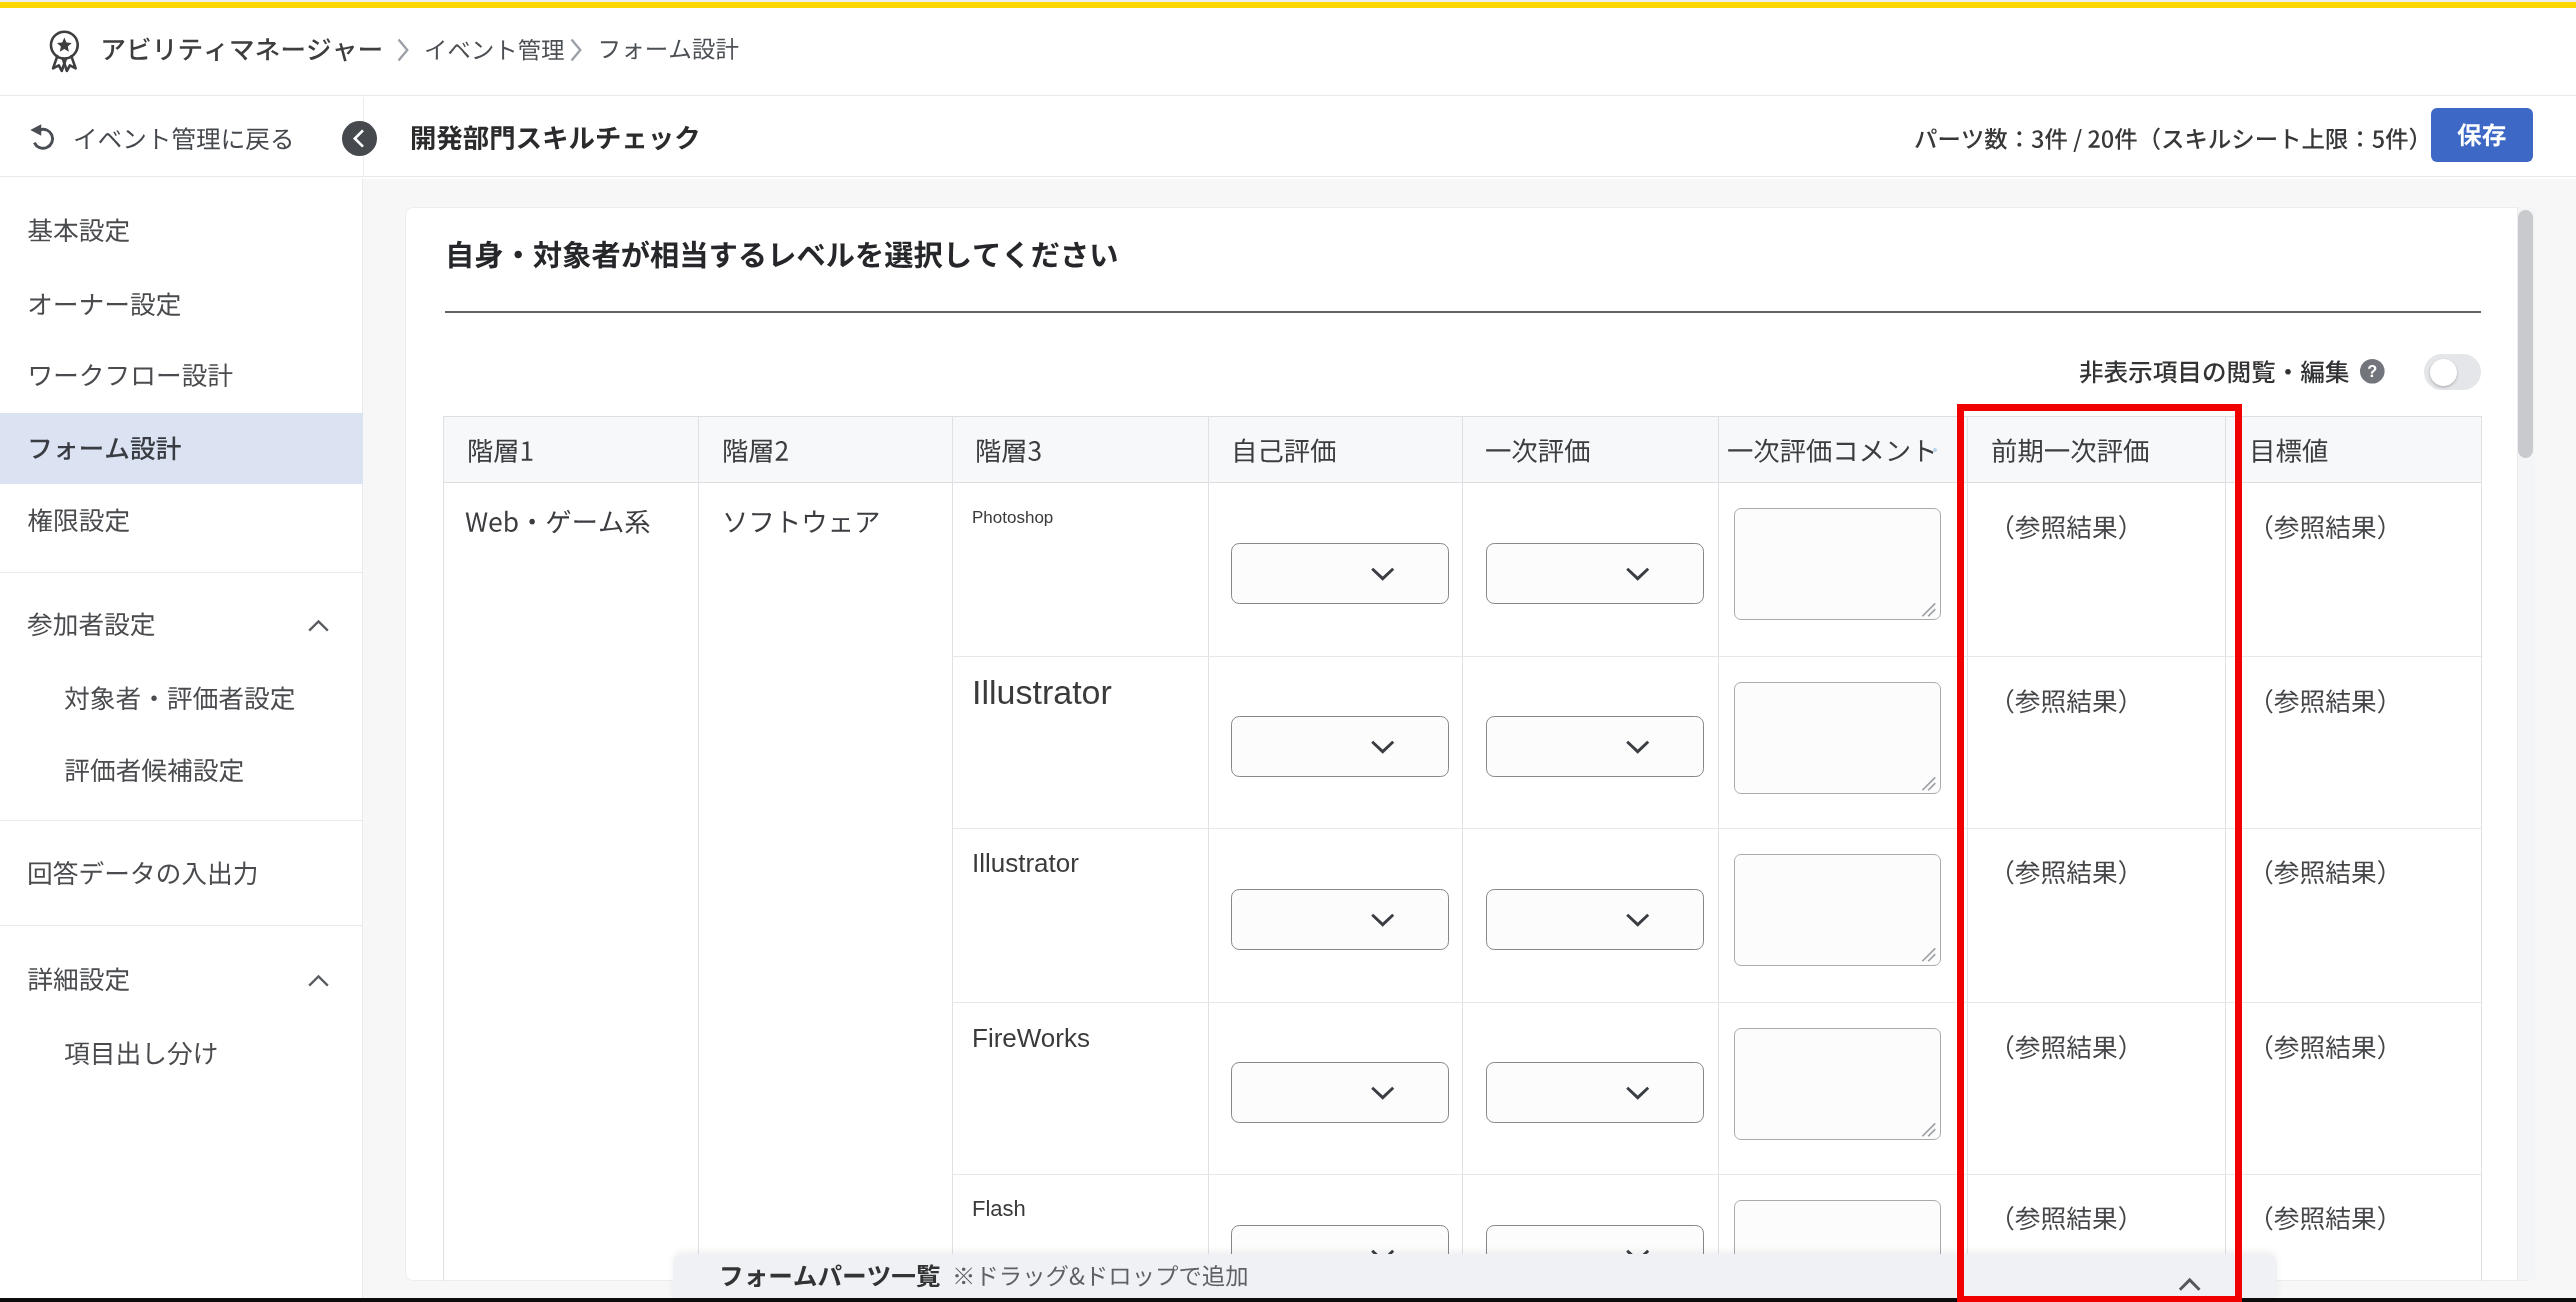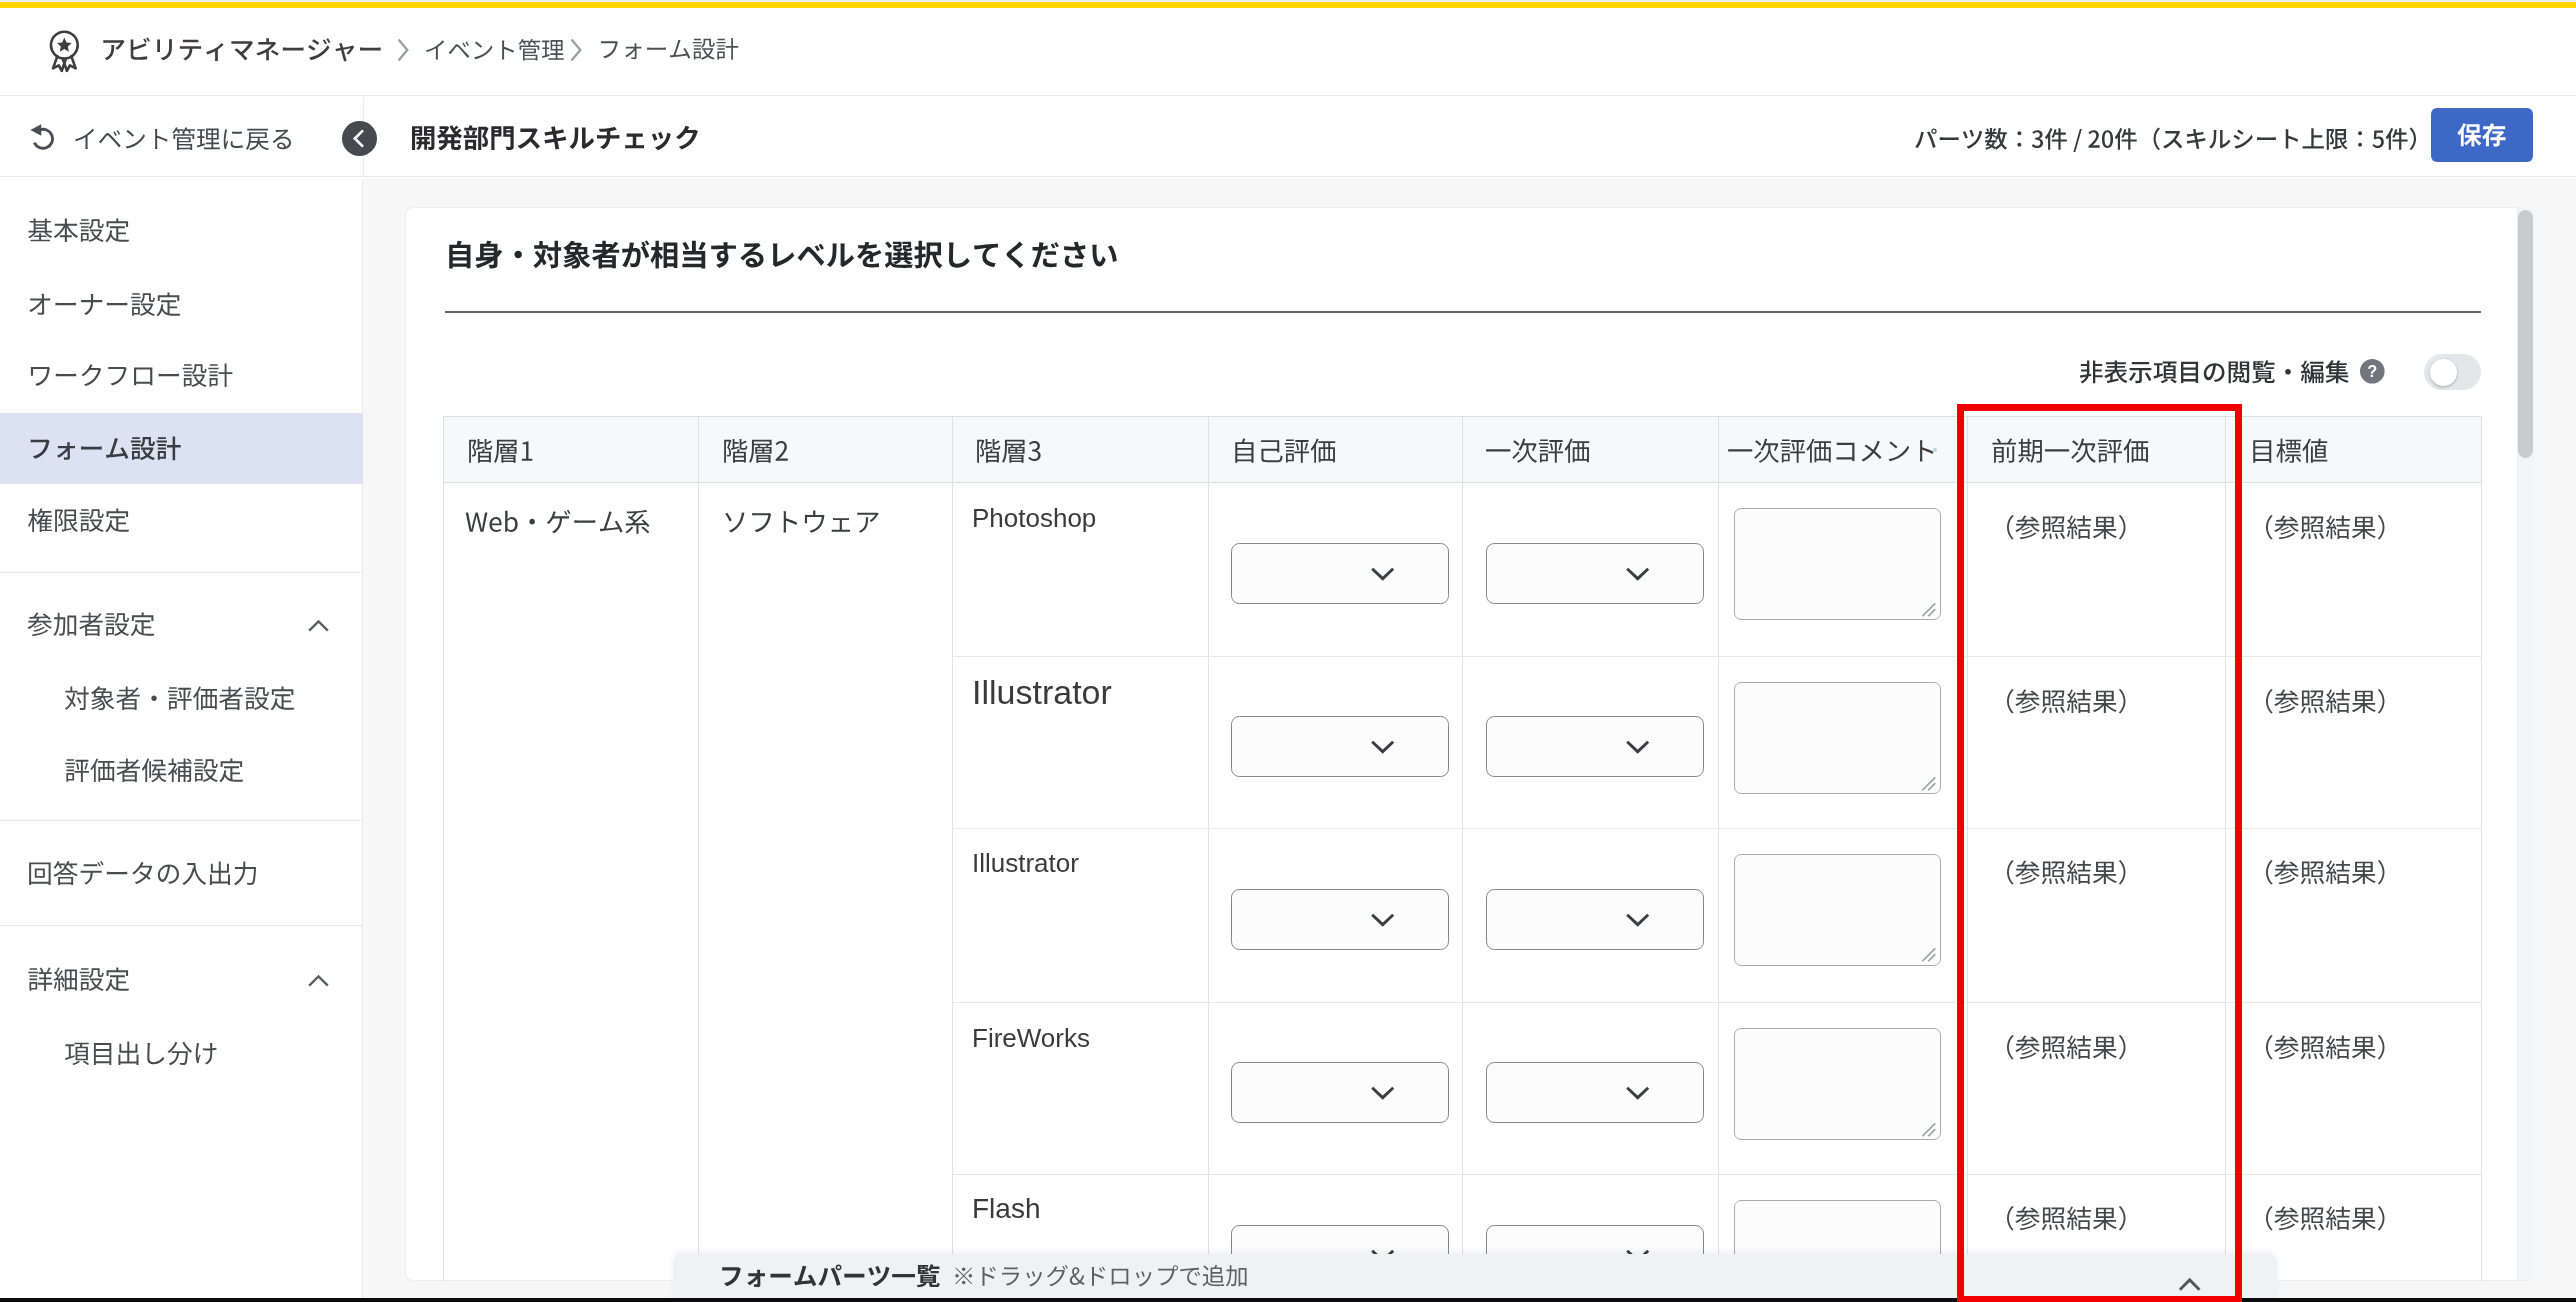--- a/index.html
+++ b/index.html
@@ -152,25 +152,25 @@
 <svg class="t" style="left:2249px;top:433px" width="83" height="37" viewBox="0 -47.2 141 63.0">
     <path fill="#3b3d40" d="M10.5 -21.1H34.2V-13.7H10.5ZM10.5 -24.4V-31.7H34.2V-24.4ZM10.5 -10.5H34.2V-3H10.5ZM7.1 -35V3.3H10.5V0.3H34.2V3.3H37.7V-35Z M64.8 -16.4V-13.8H85.9V-16.4ZM79.8 -5C82 -2.8 84.7 0.2 86 2.1L88.5 0.3C87.2 -1.7 84.5 -4.5 82.2 -6.6ZM67.1 -6.7C65.7 -4.5 62.9 -1.7 60.3 0C61 0.5 61.9 1.4 62.4 2C65.1 0.2 68 -2.6 69.7 -5.3ZM63.6 -29.9V-19.1H87.1V-29.9H79.9V-33H88.2V-35.8H62.1V-33H70.2V-29.9ZM73 -33H77.1V-29.9H73ZM61.9 -10.5V-7.7H73.4V0.2C73.4 0.7 73.3 0.8 72.7 0.9C72.1 0.9 70.5 0.9 68.3 0.8C68.7 1.7 69.2 2.8 69.3 3.6C72.1 3.6 73.9 3.6 75.1 3.1C76.3 2.7 76.5 1.8 76.5 0.3V-7.7H88.2V-10.5ZM66.4 -27.2H70.5V-21.7H66.4ZM72.9 -27.2H77.1V-21.7H72.9ZM79.7 -27.2H84.1V-21.7H79.7ZM53.6 -37.8V-28H47.3V-24.9H53.3C52 -18.8 49.2 -11.7 46.4 -7.9C46.9 -7.1 47.7 -5.8 48.1 -5C50.2 -7.9 52.1 -12.6 53.6 -17.5V3.6H56.7V-17.8C58.1 -15.6 59.7 -12.8 60.3 -11.3L62.1 -13.8C61.4 -15.1 58 -20.2 56.7 -21.8V-24.9H61.8V-28H56.7V-37.8Z M115.6 -17.7H127.1V-13.9H115.6ZM115.6 -11.5H127.1V-7.7H115.6ZM115.6 -23.8H127.1V-20.2H115.6ZM112.4 -26.4V-5.2H130.4V-26.4H120.7L121.2 -30.2H132.9V-33.2H121.5L122 -37.6L118.6 -37.8L118.2 -33.2H105.8V-30.2H117.9L117.5 -26.4ZM105.3 -24.1V3.6H108.5V1.3H133.2V-1.7H108.5V-24.1ZM101.9 -37.6C99.4 -30.8 95.2 -24 90.7 -19.7C91.3 -18.9 92.3 -17.1 92.6 -16.3C94.2 -18 95.7 -19.8 97.2 -21.9V3.5H100.4V-27C102.2 -30.1 103.8 -33.4 105.1 -36.7Z"></path>
   </svg>
 <div class="abs" style="left:1933px;top:448px;width:4.1px;height:4.1px;background:#b7d4ea;border-radius:50%"></div>
 <svg class="t" style="left:465px;top:504px" width="189" height="37" viewBox="0 -47.2 323 63.0">
     <path fill="#3b3d40" d="M8.1 0H13.1L18 -19.9C18.5 -22.5 19.2 -24.9 19.7 -27.4H19.8C20.4 -24.9 20.9 -22.5 21.5 -19.9L26.5 0H31.5L38.3 -33H34.3L30.8 -15C30.2 -11.5 29.6 -7.9 29 -4.3H28.7C27.9 -7.9 27.2 -11.5 26.4 -15L21.8 -33H18L13.4 -15C12.6 -11.5 11.8 -7.9 11.1 -4.3H10.9C10.2 -7.9 9.6 -11.5 8.9 -15L5.4 -33H1.2Z M53.5 0.6C56.8 0.6 59.4 -0.5 61.6 -1.9L60.1 -4.6C58.3 -3.4 56.4 -2.7 54 -2.7C49.4 -2.7 46.2 -6 45.9 -11.2H62.4C62.5 -11.9 62.5 -12.7 62.5 -13.6C62.5 -20.6 59 -25.1 52.8 -25.1C47.2 -25.1 41.8 -20.2 41.8 -12.2C41.8 -4.1 47 0.6 53.5 0.6ZM45.9 -14.2C46.3 -19 49.4 -21.8 52.9 -21.8C56.7 -21.8 58.9 -19.1 58.9 -14.2Z M79.3 0.6C84.9 0.6 90 -4.2 90 -12.6C90 -20.2 86.5 -25.1 80.2 -25.1C77.5 -25.1 74.8 -23.5 72.5 -21.6L72.7 -26V-35.8H68.6V0H71.9L72.2 -2.5H72.4C74.5 -0.6 77.1 0.6 79.3 0.6ZM78.7 -2.9C77 -2.9 74.8 -3.5 72.7 -5.4V-18.3C75 -20.4 77.2 -21.6 79.2 -21.6C83.9 -21.6 85.7 -18 85.7 -12.6C85.7 -6.5 82.7 -2.9 78.7 -2.9Z M114.8 -21.9C112.1 -21.9 110 -19.8 110 -17.1C110 -14.4 112.1 -12.3 114.8 -12.3C117.4 -12.3 119.5 -14.4 119.5 -17.1C119.5 -19.8 117.4 -21.9 114.8 -21.9Z M171.4 -35.5 169.1 -34.5C170.3 -32.8 171.8 -30.1 172.7 -28.3L175.1 -29.4C174.2 -31.2 172.6 -33.9 171.4 -35.5ZM176.4 -37.4 174 -36.3C175.3 -34.6 176.8 -32.1 177.8 -30.1L180.2 -31.2C179.3 -32.9 177.6 -35.7 176.4 -37.4ZM155.2 -33.9 150.8 -34.7C150.7 -33.6 150.5 -32.3 150.1 -31.1C149.6 -29.4 148.8 -27.1 147.6 -24.8C146 -22.1 142.8 -17.5 139.6 -15.2L143.1 -13C145.8 -15.2 148.8 -19.3 150.6 -22.7H162.2C161.5 -11.2 156.6 -5.4 152.2 -2C151.2 -1.2 149.9 -0.4 148.6 0L152.4 2.7C160.2 -2.3 165.2 -9.8 165.9 -22.7H173.6C174.6 -22.7 176.4 -22.6 177.8 -22.5V-26.4C176.4 -26.2 174.6 -26.2 173.6 -26.2H152.3C153 -27.8 153.5 -29.4 154 -30.7C154.3 -31.6 154.8 -32.9 155.2 -33.9Z M186.8 -19.5V-15.1C188.2 -15.2 190.6 -15.3 193.1 -15.3C196.5 -15.3 214.4 -15.3 217.8 -15.3C219.8 -15.3 221.7 -15.1 222.6 -15.1V-19.5C221.6 -19.4 220 -19.3 217.8 -19.3C214.4 -19.3 196.4 -19.3 193.1 -19.3C190.6 -19.3 188.2 -19.4 186.8 -19.5Z M234.8 -5C233.5 -5 231.9 -4.9 230.6 -5L231.3 -0.8C232.6 -0.9 233.9 -1.2 235 -1.3C241 -1.8 256.1 -3.5 263 -4.4C264.1 -2.2 264.9 -0.1 265.5 1.5L269.3 -0.2C267.4 -4.8 262.5 -13.9 259.3 -18.5L255.9 -17C257.6 -14.8 259.6 -11.3 261.4 -7.7C256.5 -7.1 247.8 -6.1 241.2 -5.5C243.4 -11.3 247.9 -25.2 249.2 -29.4C249.8 -31.3 250.3 -32.4 250.7 -33.6L246.2 -34.5C246.1 -33.3 245.9 -32.2 245.4 -30.1C244.1 -25.7 239.5 -11.3 237 -5.1Z M284.3 -8.6C281.8 -5.3 277.8 -1.8 274 0.4C274.9 0.9 276.3 2 277 2.7C280.7 0.2 284.9 -3.6 287.8 -7.3ZM301.1 -6.9C305.1 -4.1 309.9 0 312.2 2.6L315.1 0.4C312.6 -2.1 307.7 -6.1 303.8 -8.8ZM309.4 -37.2C301.6 -35.6 287.8 -34.6 276.2 -34.3C276.5 -33.5 276.9 -32.2 277 -31.3C280.9 -31.4 285.2 -31.5 289.4 -31.8C287.7 -29.5 285.5 -27 283.5 -25.1L280.4 -26.9L278.1 -24.8C281.7 -22.7 285.9 -19.6 288.5 -17.2C287.2 -16.1 285.8 -15.1 284.6 -14.2L274.8 -14.1L275.1 -10.7L292.9 -11.1V3.6H296.5V-11.2L309.5 -11.6C310.7 -10.3 311.7 -9 312.4 -8L315.4 -10C313.1 -13.1 308.3 -17.6 304.3 -20.8L301.6 -19C303.2 -17.7 304.9 -16.2 306.6 -14.6L289.6 -14.3C294.9 -18.4 301 -23.9 305.5 -28.7L302.3 -30.4C299.3 -27 295.2 -23 291.1 -19.4C289.8 -20.7 287.9 -22.1 286 -23.4C288.5 -25.7 291.5 -29 293.9 -31.8L293.4 -32.1C300.2 -32.6 306.8 -33.3 311.9 -34.3Z"></path>
   </svg>
 <svg class="t" style="left:722px;top:504px" width="162" height="37" viewBox="0 -47.2 276 63.0">
     <path fill="#3b3d40" d="M11.9 -1.6 15.3 1.2C22.6 -2.2 27.7 -7.2 31.2 -12.6C34.5 -17.7 36.3 -23.4 37.4 -28.7C37.5 -29.5 37.9 -31.1 38.2 -32.3L33.8 -32.9C33.8 -32.1 33.6 -30.4 33.4 -29.2C32.7 -25 31.2 -19.7 27.8 -14.5C24.4 -9.5 19.3 -4.7 11.9 -1.6ZM9.1 -32.4 5.6 -30.6C7.4 -27.9 11.2 -21.6 13.1 -17.6L16.7 -19.6C15.1 -22.5 11.1 -29.4 9.1 -32.4Z M83.7 -29.9 81 -31.7C80.1 -31.5 79.3 -31.5 78.6 -31.5C76.5 -31.5 58.6 -31.5 56 -31.5C54.5 -31.5 52.8 -31.6 51.5 -31.7V-27.8C52.7 -27.8 54.2 -27.9 56 -27.9C58.6 -27.9 76.4 -27.9 79 -27.9C78.4 -23.6 76.3 -17.3 73.1 -13.2C69.3 -8.4 64.3 -4.6 55.6 -2.4L58.6 1C66.9 -1.6 72.3 -5.8 76.4 -11.1C79.9 -15.7 82.1 -22.9 83.1 -27.7C83.2 -28.5 83.4 -29.3 83.7 -29.9Z M105.2 -4C105.2 -2.3 105.1 -0.1 104.8 1.3H109.2C109 -0.1 108.9 -2.6 108.9 -4L108.9 -18.8C113.9 -17.2 121.7 -14.2 126.6 -11.6L128.1 -15.4C123.4 -17.8 114.8 -21 108.9 -22.8V-30.1C108.9 -31.5 109.1 -33.4 109.2 -34.8H104.8C105.1 -33.4 105.2 -31.4 105.2 -30.1C105.2 -26.4 105.2 -6.5 105.2 -4Z M174.7 -27.3 172.3 -28.8C171.7 -28.6 170.8 -28.5 169.2 -28.5H159.1V-32.7C159.1 -33.6 159.1 -34.6 159.3 -36H155C155.2 -34.6 155.2 -33.6 155.2 -32.7V-28.5H145.3C143.7 -28.5 142.4 -28.5 141.1 -28.7C141.3 -27.7 141.3 -26.1 141.3 -25.2C141.3 -23.6 141.3 -18.7 141.3 -17.3C141.3 -16.4 141.2 -15.2 141.1 -14.4H145C144.9 -15.1 144.9 -16.3 144.9 -17.1C144.9 -18.4 144.9 -23.3 144.9 -25.2H170C169.6 -21.3 168.2 -15.8 165.7 -12C163 -7.7 158 -4.4 153.5 -3C152.1 -2.4 150.4 -1.9 148.9 -1.7L151.8 1.7C160 -0.6 166.2 -5.2 169.6 -11.1C172.1 -15.4 173.4 -21 174 -24.6C174.2 -25.5 174.5 -26.6 174.7 -27.3Z M187 -3.5V0.3C188.1 0.2 189.2 0.2 190.2 0.2H215.1C215.8 0.2 217.2 0.2 218.1 0.3V-3.5C217.2 -3.3 216.2 -3.2 215.1 -3.2H204.2V-19.8H213C214 -19.8 215.2 -19.8 216.2 -19.7V-23.3C215.2 -23.2 214.1 -23.1 213 -23.1H192.3C191.6 -23.1 190.1 -23.1 189.2 -23.3V-19.7C190.1 -19.8 191.6 -19.8 192.3 -19.8H200.6V-3.2H190.2C189.2 -3.2 188 -3.3 187 -3.5Z M266.9 -30.4 264.7 -32.5C264 -32.4 262.4 -32.3 261.5 -32.3C258.8 -32.3 237.9 -32.3 235.7 -32.3C234 -32.3 232.2 -32.4 230.6 -32.7V-28.6C232.3 -28.8 234 -28.8 235.7 -28.8C237.8 -28.8 258.2 -28.8 261.4 -28.8C259.9 -26.1 255.6 -21.1 251.5 -18.8L254.5 -16.4C259.6 -19.9 263.9 -25.7 265.7 -28.8C266 -29.3 266.6 -30 266.9 -30.4ZM248.9 -24.5H244.9C245 -23.3 245.1 -22.3 245.1 -21.2C245.1 -13.7 244.1 -7.3 237.1 -3.1C235.8 -2.2 234.3 -1.4 233.1 -1L236.4 1.7C247.9 -4 248.9 -12.3 248.9 -24.5Z"></path>
   </svg>
-<div class="abs" style="left:972px;top:505px;font-size:26px;color:#3a3a3c;line-height:26px">Photoshop</div>
+<div class="abs" style="left:972px;top:505px;font-size:17px;color:#3a3a3c;line-height:26px">Photoshop</div>
 <div class="abs" style="left:972px;top:679px;font-size:34px;color:#3a3a3c;line-height:26px">Illustrator</div>
 <div class="abs" style="left:972px;top:850px;font-size:26px;color:#3a3a3c;line-height:26px">Illustrator</div>
 <div class="abs" style="left:972px;top:1025px;font-size:26px;color:#3a3a3c;line-height:26px">FireWorks</div>
-<div class="abs" style="left:972px;top:1196px;font-size:28px;color:#3a3a3c;line-height:26px">Flash</div>
+<div class="abs" style="left:972px;top:1196px;font-size:22px;color:#3a3a3c;line-height:26px">Flash</div>
 <div class="abs" style="left:1231px;top:543px;width:218px;height:61px;background:#fcfcfd;border:1.8px solid #84878c;border-radius:8.2px"></div>
 <svg class="t" style="left:1371px;top:567px" width="23.4" height="14" viewBox="0 0 40 24">
     <path d="M2 3 L20 20 L38 3" fill="none" stroke="#3a3e43" stroke-width="5"></path>
   </svg>
 <div class="abs" style="left:1486px;top:543px;width:218px;height:61px;background:#fcfcfd;border:1.8px solid #84878c;border-radius:8.2px"></div>
 <svg class="t" style="left:1626px;top:567px" width="23.4" height="14" viewBox="0 0 40 24">
     <path d="M2 3 L20 20 L38 3" fill="none" stroke="#3a3e43" stroke-width="5"></path>
   </svg>
 <div class="abs" style="left:1734px;top:508px;width:207px;height:112px;background:#fcfcfd;border:1.8px solid #a9abaf;border-radius:7px"></div>
 <svg class="t" style="left:1920px;top:601px" width="17.6" height="17.6" viewBox="0 0 30 30">

